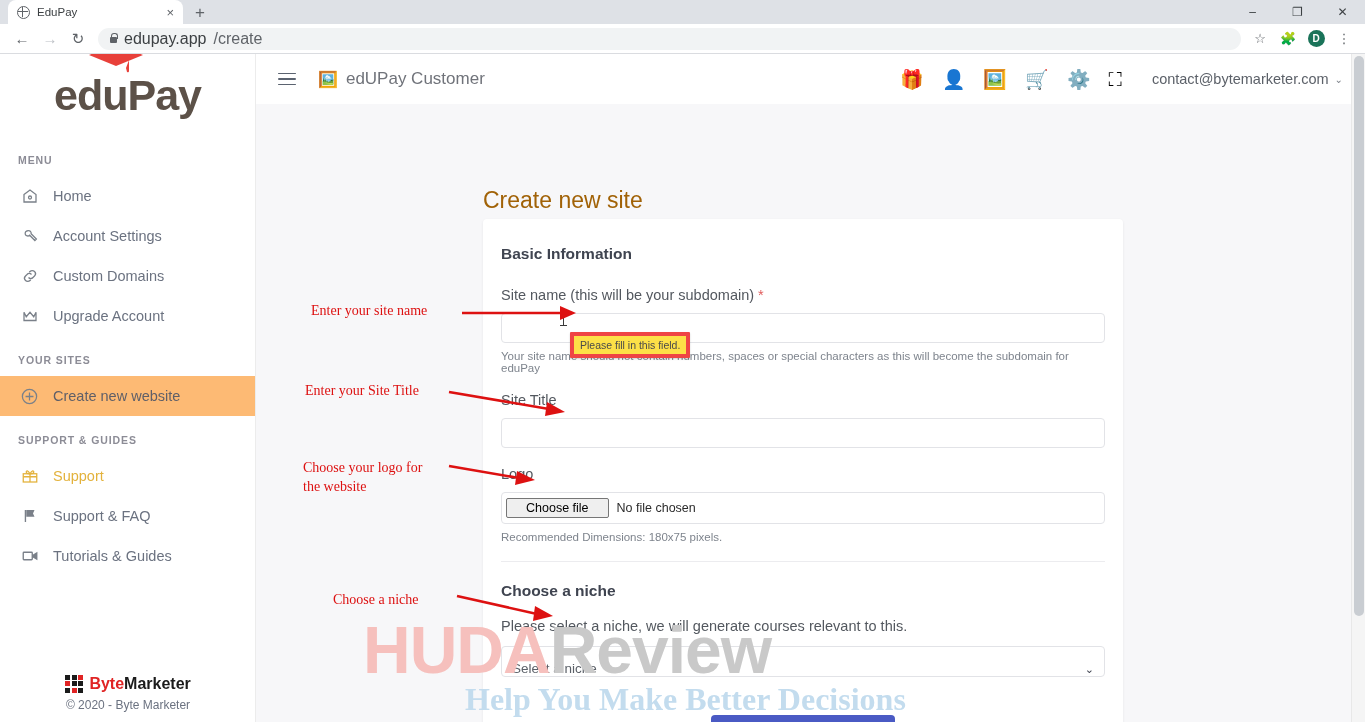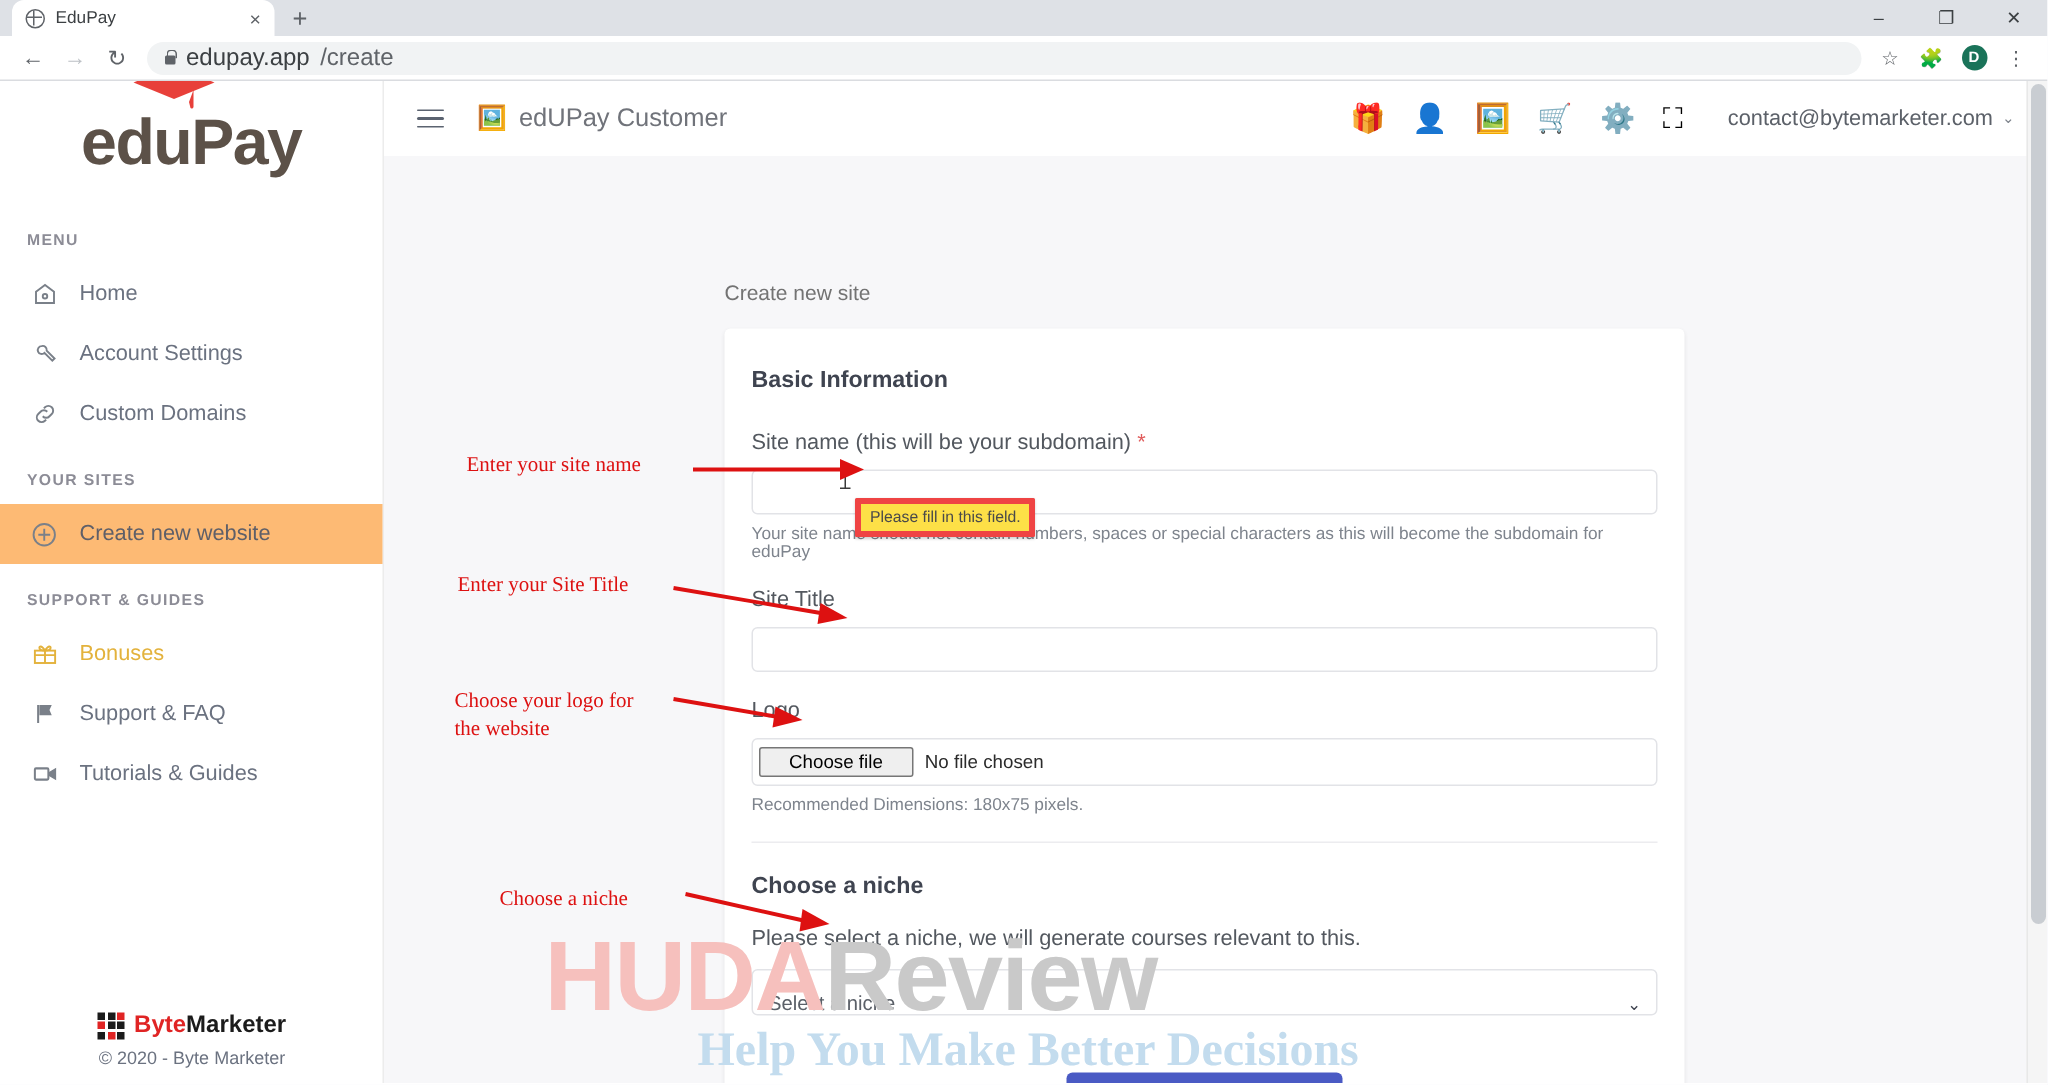--- a/index.html
+++ b/index.html
@@ -191,21 +191,21 @@
   }
   .caret { font-size: 10px; color: #7b8089; }
 
   
   .content {
     position: absolute; left: 256px; top: 50px;
     width: 1109px; height: 618px; background: #f7f7f9;
   }
   .page-title {
     position: absolute; left: 227px; top: 83px;
-    font-size: 14px; color: #737373;
+    font-size: 23px; color: #a16207;
   }
   .card {
     position: absolute; left: 227px; top: 115px;
     width: 640px; background: #ffffff;
     border-radius: 4px; box-shadow: 0 1px 3px rgba(0,0,0,0.07);
     padding: 26px 18px 24px 18px;
     min-height: 506px;
   }
   .card-heading {
     font-size: 15.5px; font-weight: bold; color: #3f4450;
@@ -392,20 +392,28 @@
       <div class="side-item">
         <span class="si-icon">
           <svg width="18" height="18" viewBox="0 0 24 24" fill="none" stroke="currentColor" stroke-width="1.7">
             <path d="M10 14a4 4 0 0 0 6 0l2-2a4 4 0 0 0-6-6l-1 1"></path>
             <path d="M14 10a4 4 0 0 0-6 0l-2 2a4 4 0 0 0 6 6l1-1"></path>
           </svg>
         </span>
         <span>Custom Domains</span>
       </div>
 
+      <div class="side-item">
+        <span class="si-icon">
+          <svg width="18" height="18" viewBox="0 0 24 24" fill="none" stroke="currentColor" stroke-width="1.7">
+            <path d="M4 7 L7 13 L12 7 L17 13 L20 7 V18 H4 Z"></path>
+          </svg>
+        </span>
+        <span>Upgrade Account</span>
+      </div>
 
       <div class="side-section">YOUR SITES</div>
 
       <div class="side-item active">
         <span class="si-icon">
           <svg width="19" height="19" viewBox="0 0 24 24" fill="none" stroke="currentColor" stroke-width="1.6">
             <circle cx="12" cy="12" r="9"></circle>
               <path d="M12 7v10M7 12h10"></path>
           </svg>
         </span>
@@ -415,21 +423,21 @@
       <div class="side-section">SUPPORT &amp; GUIDES</div>
 
       <div class="side-item bonuses">
         <span class="si-icon">
           <svg width="18" height="18" viewBox="0 0 24 24" fill="none" stroke="currentColor" stroke-width="1.7">
             <rect x="3" y="9" width="18" height="11"></rect>
               <path d="M3 13h18M12 9v11"></path>
             <path d="M12 9C9 9 7 8 7 6.5S9 4 12 9zM12 9c3 0 5-1 5-2.5S15 4 12 9z"></path>
           </svg>
         </span>
-        <span>Bonuses</span>
+        <span>Support</span>
       </div>
 
       <div class="side-item">
         <span class="si-icon">
           <svg width="18" height="18" viewBox="0 0 24 24" fill="currentColor">
             <rect x="5" y="4" width="1.8" height="16"></rect>
             <path d="M7 4 L18 4 L16 8.5 L18 13 L7 13 Z"></path>
           </svg>
         </span>
         <span>Support &amp; FAQ</span>

